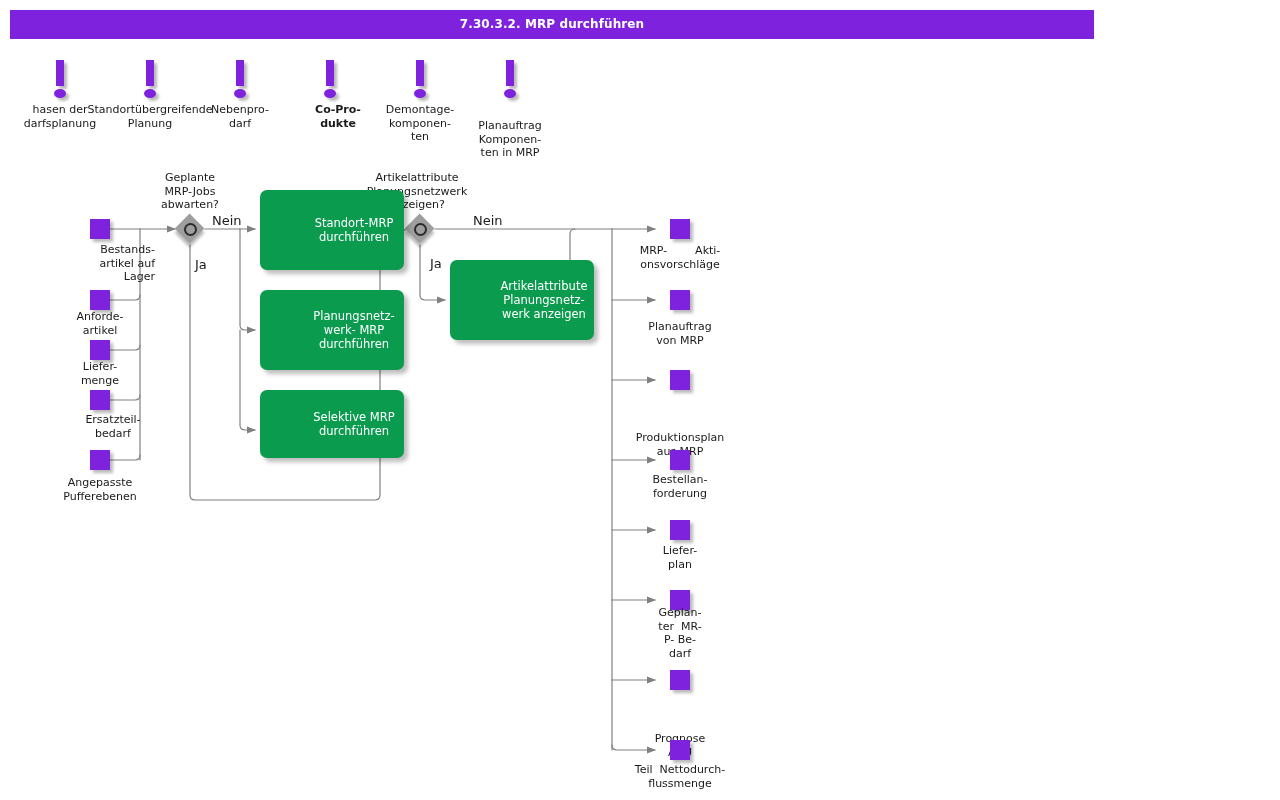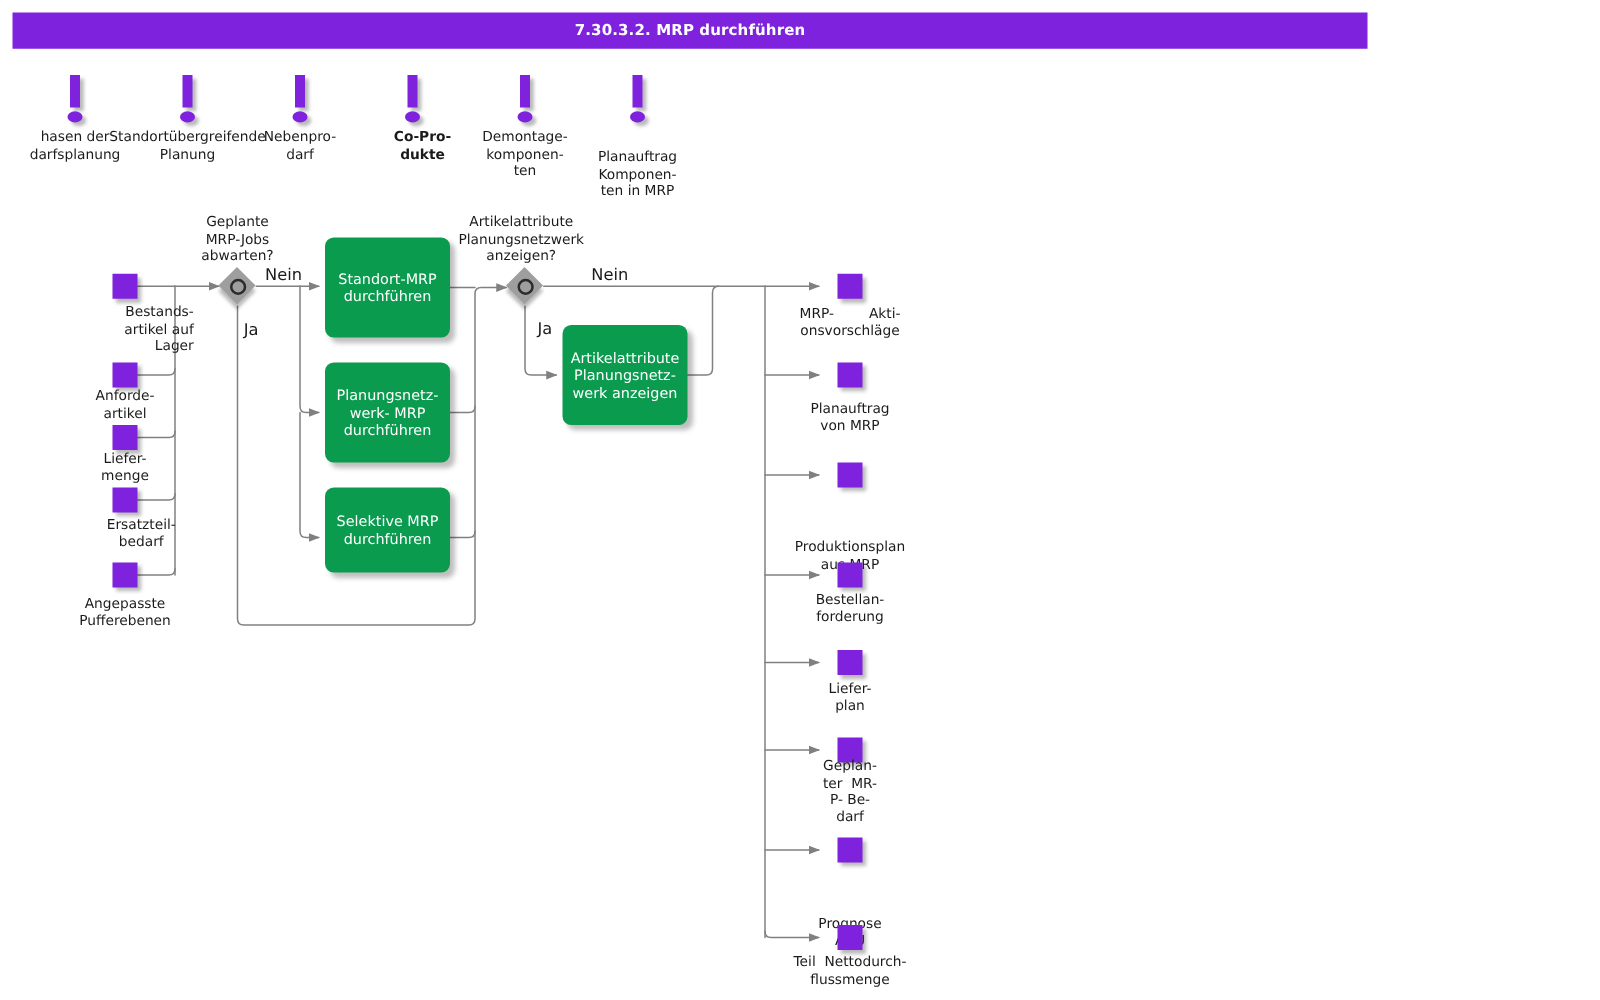--- a/index.html
+++ b/index.html
@@ -47,20 +47,21 @@
     position:absolute;text-align:center;color:#1a1a1a;font-size:11px;
     line-height:13.5px;white-space:pre;
   }
   
   .act{
     position:absolute;background:#0A9B4F;border-radius:7px;
     box-shadow:4px 4px 4px rgba(0,0,0,.26);
     color:#ffffff;font-size:11.5px;line-height:14px;
     display:flex;align-items:center;justify-content:center;text-align:center;
     white-space:pre;
+    padding-left:44px;
   }
   
   .gw{position:absolute;width:30px;height:30px;}
   .gw .dia{
     position:absolute;left:3px;top:3px;width:21.2px;height:21.2px;
     background:#9E9E9E;transform:rotate(45deg);
     box-shadow:3px 3px 3px rgba(0,0,0,.28);
   }
   .gw .ring{
     position:absolute;left:8px;top:8px;width:13px;height:13px;border-radius:50%;

